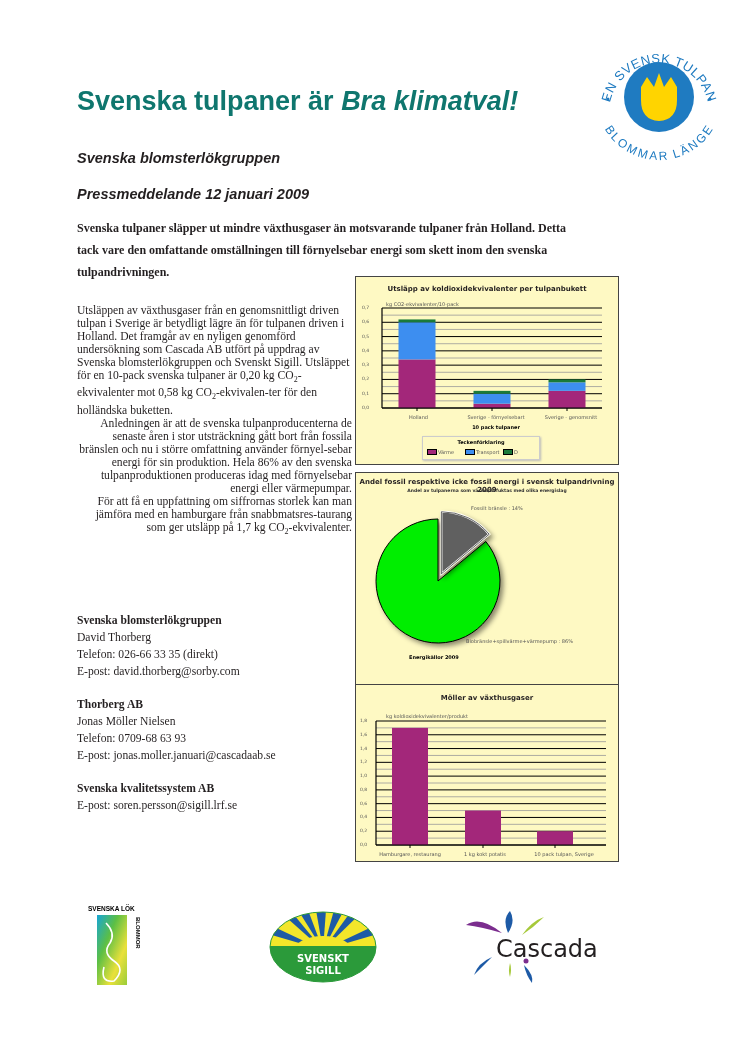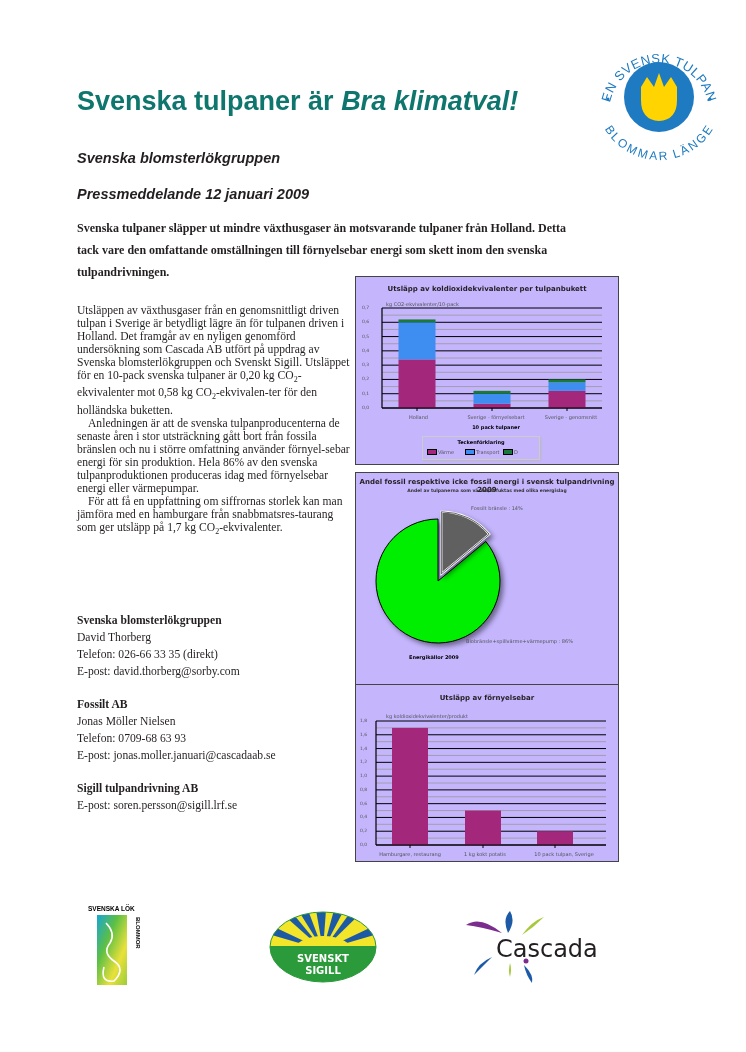--- a/index.html
+++ b/index.html
@@ -4,25 +4,25 @@
 <style>
   * { box-sizing: border-box; margin: 0; padding: 0; }
   body { width: 746px; height: 1052px; background: #fff; position: relative; overflow: hidden; font-family: "Liberation Serif", serif; color: #231f20; }
   .abs { position: absolute; }
   .title { left: 77px; top: 86px; font-family: "Liberation Sans", sans-serif; font-weight: bold; font-size: 27px; color: #0f766e; white-space: nowrap; }
   .title em { font-style: italic; }
   .subhead { font-family: "Liberation Sans", sans-serif; font-weight: bold; font-style: italic; font-size: 14.5px; left: 77px; }
   .lead { left: 77px; top: 217px; width: 500px; font-weight: bold; font-size: 12px; line-height: 22px; }
   .body-text { left: 77px; top: 304px; width: 275px; font-size: 11.6px; line-height: 13px; }
   .body-text p { margin: 0; }
-  .body-text p.indent { text-indent: 11px; }
+  .body-text p.indent { text-indent: 11px; text-align: right; }
   .contacts { left: 77px; top: 612px; width: 275px; font-size: 11.6px; line-height: 17px; }
   .contact-block { margin-bottom: 16px; }
   .contact-block .org { font-weight: bold; }
-  .chart-box { position: absolute; border: 1.5px solid #444; background: #c4b5fd; font-family: "DejaVu Sans", sans-serif; }
+  .chart-box { position: absolute; border: 1.5px solid #444; background: #fef9c3; font-family: "DejaVu Sans", sans-serif; }
   .chart-title { position: absolute; width: 100%; text-align: center; font-weight: bold; font-size: 7px; }
   .tiny { font-size: 5px; color: #555; position: absolute; }
   .logo-badge { left: 588px; top: 25px; width: 142px; height: 142px; }
 </style>
 </head>
 <body>
 
 <div class="abs title"><span>Svenska tulpaner är </span><em>Bra klimatval!</em></div>
 
 <div class="abs subhead" style="top:150px;">Svenska blomsterlökgruppen</div>
@@ -52,27 +52,27 @@
 </div>
 
 <div class="abs contacts">
   <div class="contact-block">
     <div class="org">Svenska blomsterlökgruppen</div>
     <div>David Thorberg</div>
     <div>Telefon: 026-66 33 35 (direkt)</div>
     <div>E-post: david.thorberg@sorby.com</div>
   </div>
   <div class="contact-block">
-    <div class="org">Fossilt AB</div>
+    <div class="org">Thorberg AB</div>
     <div>Jonas Möller Nielsen</div>
     <div>Telefon: 0709-68 63 93</div>
     <div>E-post: jonas.moller.januari@cascadaab.se</div>
   </div>
   <div class="contact-block">
-    <div class="org">Sigill tulpandrivning AB</div>
+    <div class="org">Svenska kvalitetssystem AB</div>
     <div>E-post: soren.persson@sigill.lrf.se</div>
   </div>
 </div>
 
 <div class="chart-box" style="left:355px; top:276px; width:264px; height:189px;">
   <div class="chart-title" style="top:8px;">Utsläpp av koldioxidekvivalenter per tulpanbukett</div>
   <svg width="262" height="186" style="position:absolute;left:0;top:0;">
     <g id="c1grid">
         <line x1="26" y1="131" x2="246" y2="131" stroke="#000" stroke-width="1"></line>
         <line x1="26" y1="123.85714285714286" x2="246" y2="123.85714285714286" stroke="#999" stroke-width="0.8"></line>
@@ -145,21 +145,21 @@
     <path id="pieGreen" filter="url(#sh)" stroke="#000" stroke-width="1" fill="#00ee00" d="M82,108 L129.77182105209894,68.47971263558125 A62,62 0 1 1 81.99999999999999,46 Z"></path>
     <path id="pieGrey" filter="url(#sh)" stroke="#fff" stroke-width="2" fill="#606060" d="M85.40623433252058,100.76138358027184 L85.40623433252058,38.76138358027184 A62,62 0 0 1 133.17805538461954,61.241096215853084 Z"></path>
     <path id="pieGreyOutline" stroke="#000" stroke-width="0.6" fill="none" d="M85.40623433252058,100.76138358027184 L85.40623433252058,38.76138358027184 A62,62 0 0 1 133.17805538461954,61.241096215853084 Z"></path>
   </svg>
   <div class="tiny" style="left:115px; top:32px;">Fossilt bränsle : 14%</div>
   <div class="tiny" style="left:110px; top:165px;">Biobränsle+spillvärme+värmepump : 86%</div>
   <div class="tiny" style="left:53px; top:181px; font-weight:bold; color:#000;">Energikällor 2009</div>
 </div>
 
 <div class="chart-box" style="left:355px; top:684px; width:264px; height:178px;">
-  <div class="chart-title" style="top:9px;">Utsläpp av förnyelsebar</div>
+  <div class="chart-title" style="top:9px;">Möller av växthusgaser</div>
   <svg width="262" height="176" style="position:absolute;left:0;top:0;">
     <g id="c3grid">
         <line x1="20" y1="160" x2="250" y2="160" stroke="#000" stroke-width="1"></line>
         <line x1="20" y1="153.11111111111111" x2="250" y2="153.11111111111111" stroke="#999" stroke-width="0.8"></line>
         <line x1="20" y1="146.22222222222223" x2="250" y2="146.22222222222223" stroke="#000" stroke-width="1"></line>
         <line x1="20" y1="139.33333333333334" x2="250" y2="139.33333333333334" stroke="#999" stroke-width="0.8"></line>
         <line x1="20" y1="132.44444444444446" x2="250" y2="132.44444444444446" stroke="#000" stroke-width="1"></line>
         <line x1="20" y1="125.55555555555556" x2="250" y2="125.55555555555556" stroke="#999" stroke-width="0.8"></line>
         <line x1="20" y1="118.66666666666666" x2="250" y2="118.66666666666666" stroke="#000" stroke-width="1"></line>
         <line x1="20" y1="111.77777777777777" x2="250" y2="111.77777777777777" stroke="#999" stroke-width="0.8"></line>

